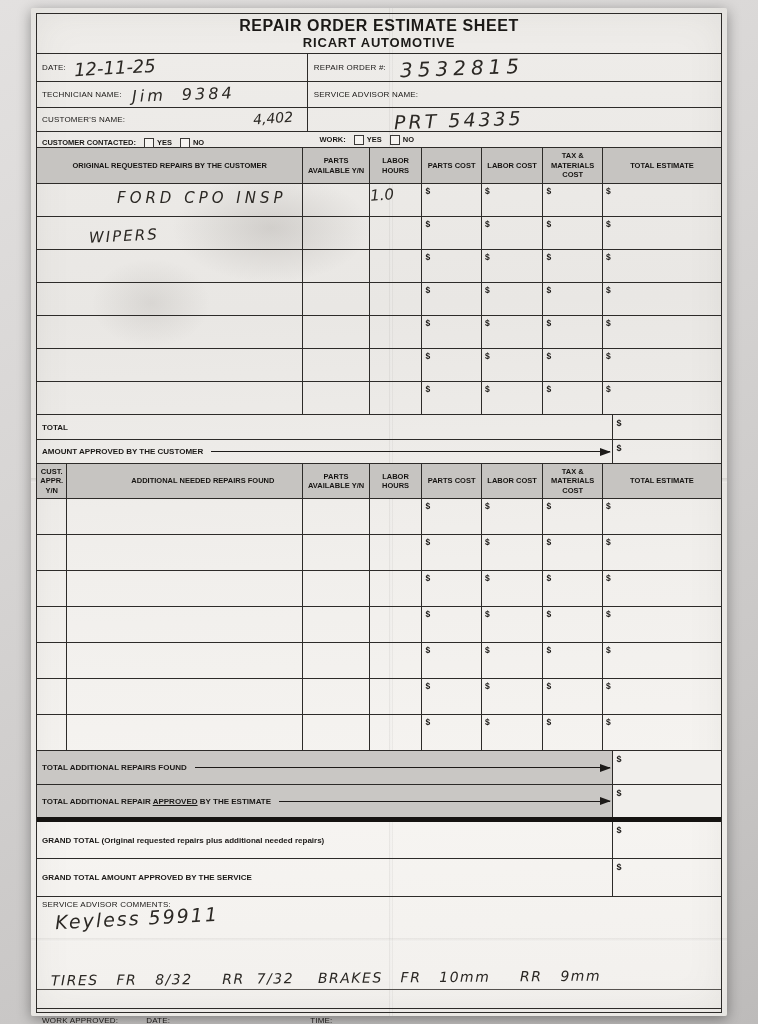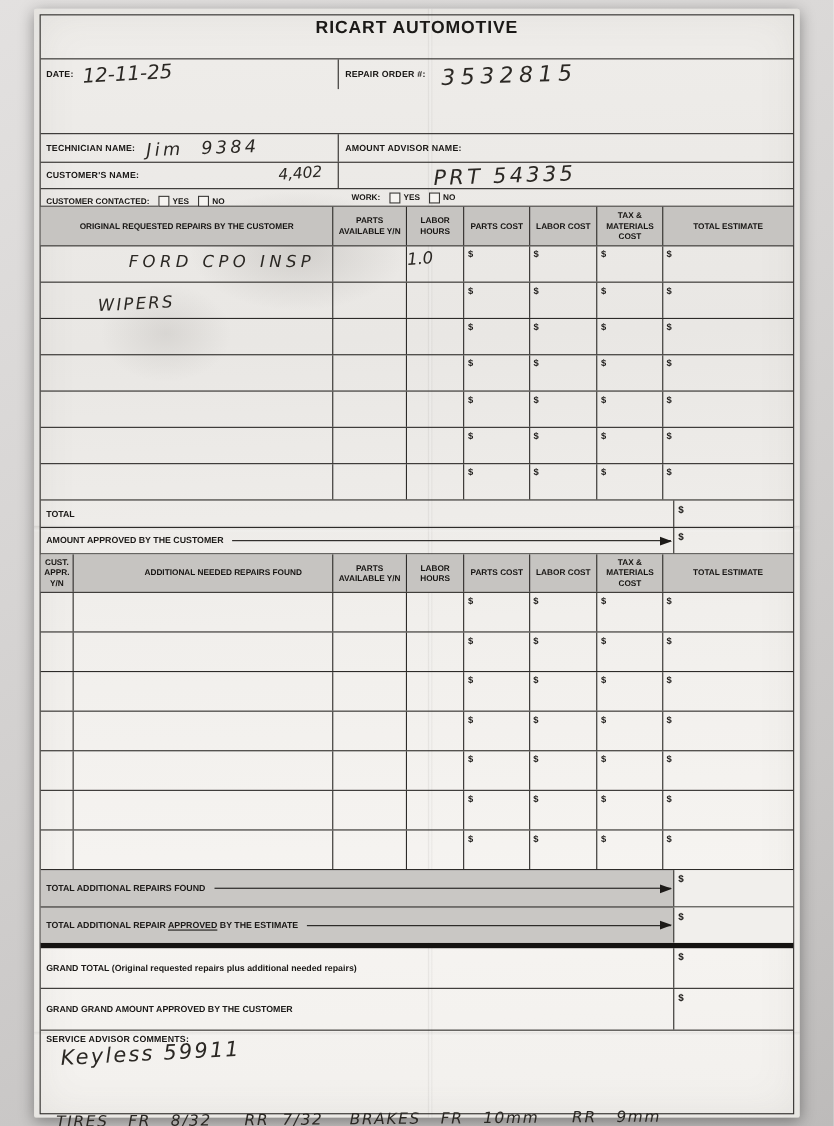--- a/index.html
+++ b/index.html
@@ -12,24 +12,24 @@
     position:absolute;left:31px;top:8px;width:696px;height:1008px;
     background:linear-gradient(178deg,#efedea 0%,#e9e7e4 30%,#f1efec 55%,#f6f4f1 80%,#f2f0ed 100%);
     box-shadow:0 3px 14px rgba(0,0,0,.38), inset 0 0 40px rgba(90,85,80,.10);
     border-radius:2px;
   }
   .form{position:absolute;left:5px;top:5px;right:5px;bottom:3px;border:1.6px solid #2d2b29;}
   .crease{position:absolute;pointer-events:none;}
   .stain{position:absolute;border-radius:50%;pointer-events:none;}
 
   
-  .label{font-size:8px;font-weight:bold;letter-spacing:.2px;color:#181614;}
+  .label{font-size:8px;font-weight:normal;letter-spacing:.2px;color:#181614;}
   .small-label{font-size:7.5px;font-weight:bold;color:#181614;}
   .title-line1{font-size:16px;font-weight:bold;letter-spacing:.6px;text-align:center;}
-  .title-line2{font-size:16px;font-weight:bold;letter-spacing:.8px;text-align:center;}
+  .title-line2{font-size:13px;font-weight:bold;letter-spacing:.8px;text-align:center;}
   .hw{font-family:"DejaVu Sans",sans-serif;font-style:italic;color:#2b2824;white-space:pre;}
 
   
   .title-box{height:36px;padding-top:3px;}
   .info-row{display:flex;border-top:1px solid #2d2b29;position:relative;}
   .cell-l{width:39.4%;position:relative;display:flex;align-items:center;padding-left:5px;}
   .cell-r{width:60.6%;border-left:1px solid #2d2b29;position:relative;display:flex;align-items:center;padding-left:6px;}
   .checkbox{display:inline-block;width:8px;height:8px;border:1px solid #3a3836;background:#f6f4f1;margin:0 3px -1px 8px;}
 
   
@@ -67,41 +67,42 @@
 
   <div class="crease" style="left:51.5%;top:0;width:4px;height:100%;background:linear-gradient(90deg,rgba(60,55,50,.10),rgba(255,255,255,.25),rgba(60,55,50,.08));"></div>
   <div class="crease" style="left:0;top:470px;width:100%;height:5px;background:linear-gradient(180deg,rgba(70,65,60,.12),rgba(255,255,255,.28));"></div>
   <div class="crease" style="left:0;top:930px;width:100%;height:4px;background:linear-gradient(180deg,rgba(70,65,60,.08),rgba(255,255,255,.20));"></div>
   <div class="stain" style="left:140px;top:165px;width:200px;height:110px;background:radial-gradient(ellipse at center,rgba(95,90,85,.18),rgba(95,90,85,0) 70%);"></div>
   <div class="stain" style="left:60px;top:250px;width:120px;height:90px;background:radial-gradient(ellipse at center,rgba(95,90,85,.12),rgba(95,90,85,0) 70%);"></div>
 
   <div class="form">
 
     <div class="title-box">
+      <div class="title-line1">REPAIR ORDER ESTIMATE SHEET</div>
       <div class="title-line2">RICART AUTOMOTIVE</div>
     </div>
 
     <div class="info-row" style="height:27px;">
       <div class="cell-l">
         <span class="label">DATE:</span>
         <span class="hw" style="font-size:18px;margin-left:8px;transform:rotate(-3deg);">12-11-25</span>
       </div>
       <div class="cell-r">
         <span class="label">REPAIR ORDER #:</span>
         <span class="hw" style="font-size:20px;margin-left:14px;letter-spacing:5px;transform:rotate(-2deg);">3532815</span>
       </div>
     </div>
 
-    <div class="info-row" style="height:25px;margin-top:40px;">
+    <div class="info-row" style="height:25px;">
       <div class="cell-l">
         <span class="label">TECHNICIAN NAME:</span>
         <span class="hw" style="font-size:16px;margin-left:10px;letter-spacing:3px;transform:rotate(-2deg);">Jim  9384</span>
       </div>
       <div class="cell-r">
-        <span class="label">AMOUNT ADVISOR NAME:</span>
+        <span class="label">SERVICE ADVISOR NAME:</span>
       </div>
     </div>
 
     <div class="info-row" style="height:23px;">
       <div class="cell-l">
         <span class="label">CUSTOMER'S NAME:</span>
         <span class="hw" style="font-size:14px;position:absolute;right:14px;top:2px;transform:rotate(-4deg);">4,402</span>
       </div>
       <div class="cell-r">
         <span class="hw" style="font-size:19px;margin-left:80px;letter-spacing:3px;transform:rotate(-2deg);">PRT 54335</span>
@@ -435,21 +436,21 @@
     <div class="black-bar"></div>
 
     <div class="sumrow" style="height:36px;border-top:none;">
       <span class="lbl">GRAND TOTAL (Original requested repairs plus additional needed repairs)</span>
       <div style="flex:1;"></div>
       <div class="money-cell">
           <span>$</span>
         </div>
     </div>
     <div class="sumrow" style="height:37px;">
-      <span class="lbl">GRAND GRAND AMOUNT APPROVED BY THE CUSTOMER</span>
+      <span class="lbl">GRAND TOTAL AMOUNT APPROVED BY THE SERVICE</span>
       <div style="flex:1;"></div>
       <div class="money-cell">
           <span>$</span>
         </div>
     </div>
 
     <div class="comments">
       <span class="label" style="position:absolute;left:5px;top:3px;">SERVICE ADVISOR COMMENTS:</span>
       <span class="hw" style="position:absolute;left:18px;top:10px;font-size:19px;letter-spacing:2px;transform:rotate(-3deg);">Keyless 59911</span>
       <span class="hw" style="position:absolute;left:14px;bottom:22px;font-size:14px;letter-spacing:1.5px;transform:rotate(-.5deg);">TIRES   FR   8/32     RR  7/32    BRAKES   FR   10mm     RR   9mm</span>

